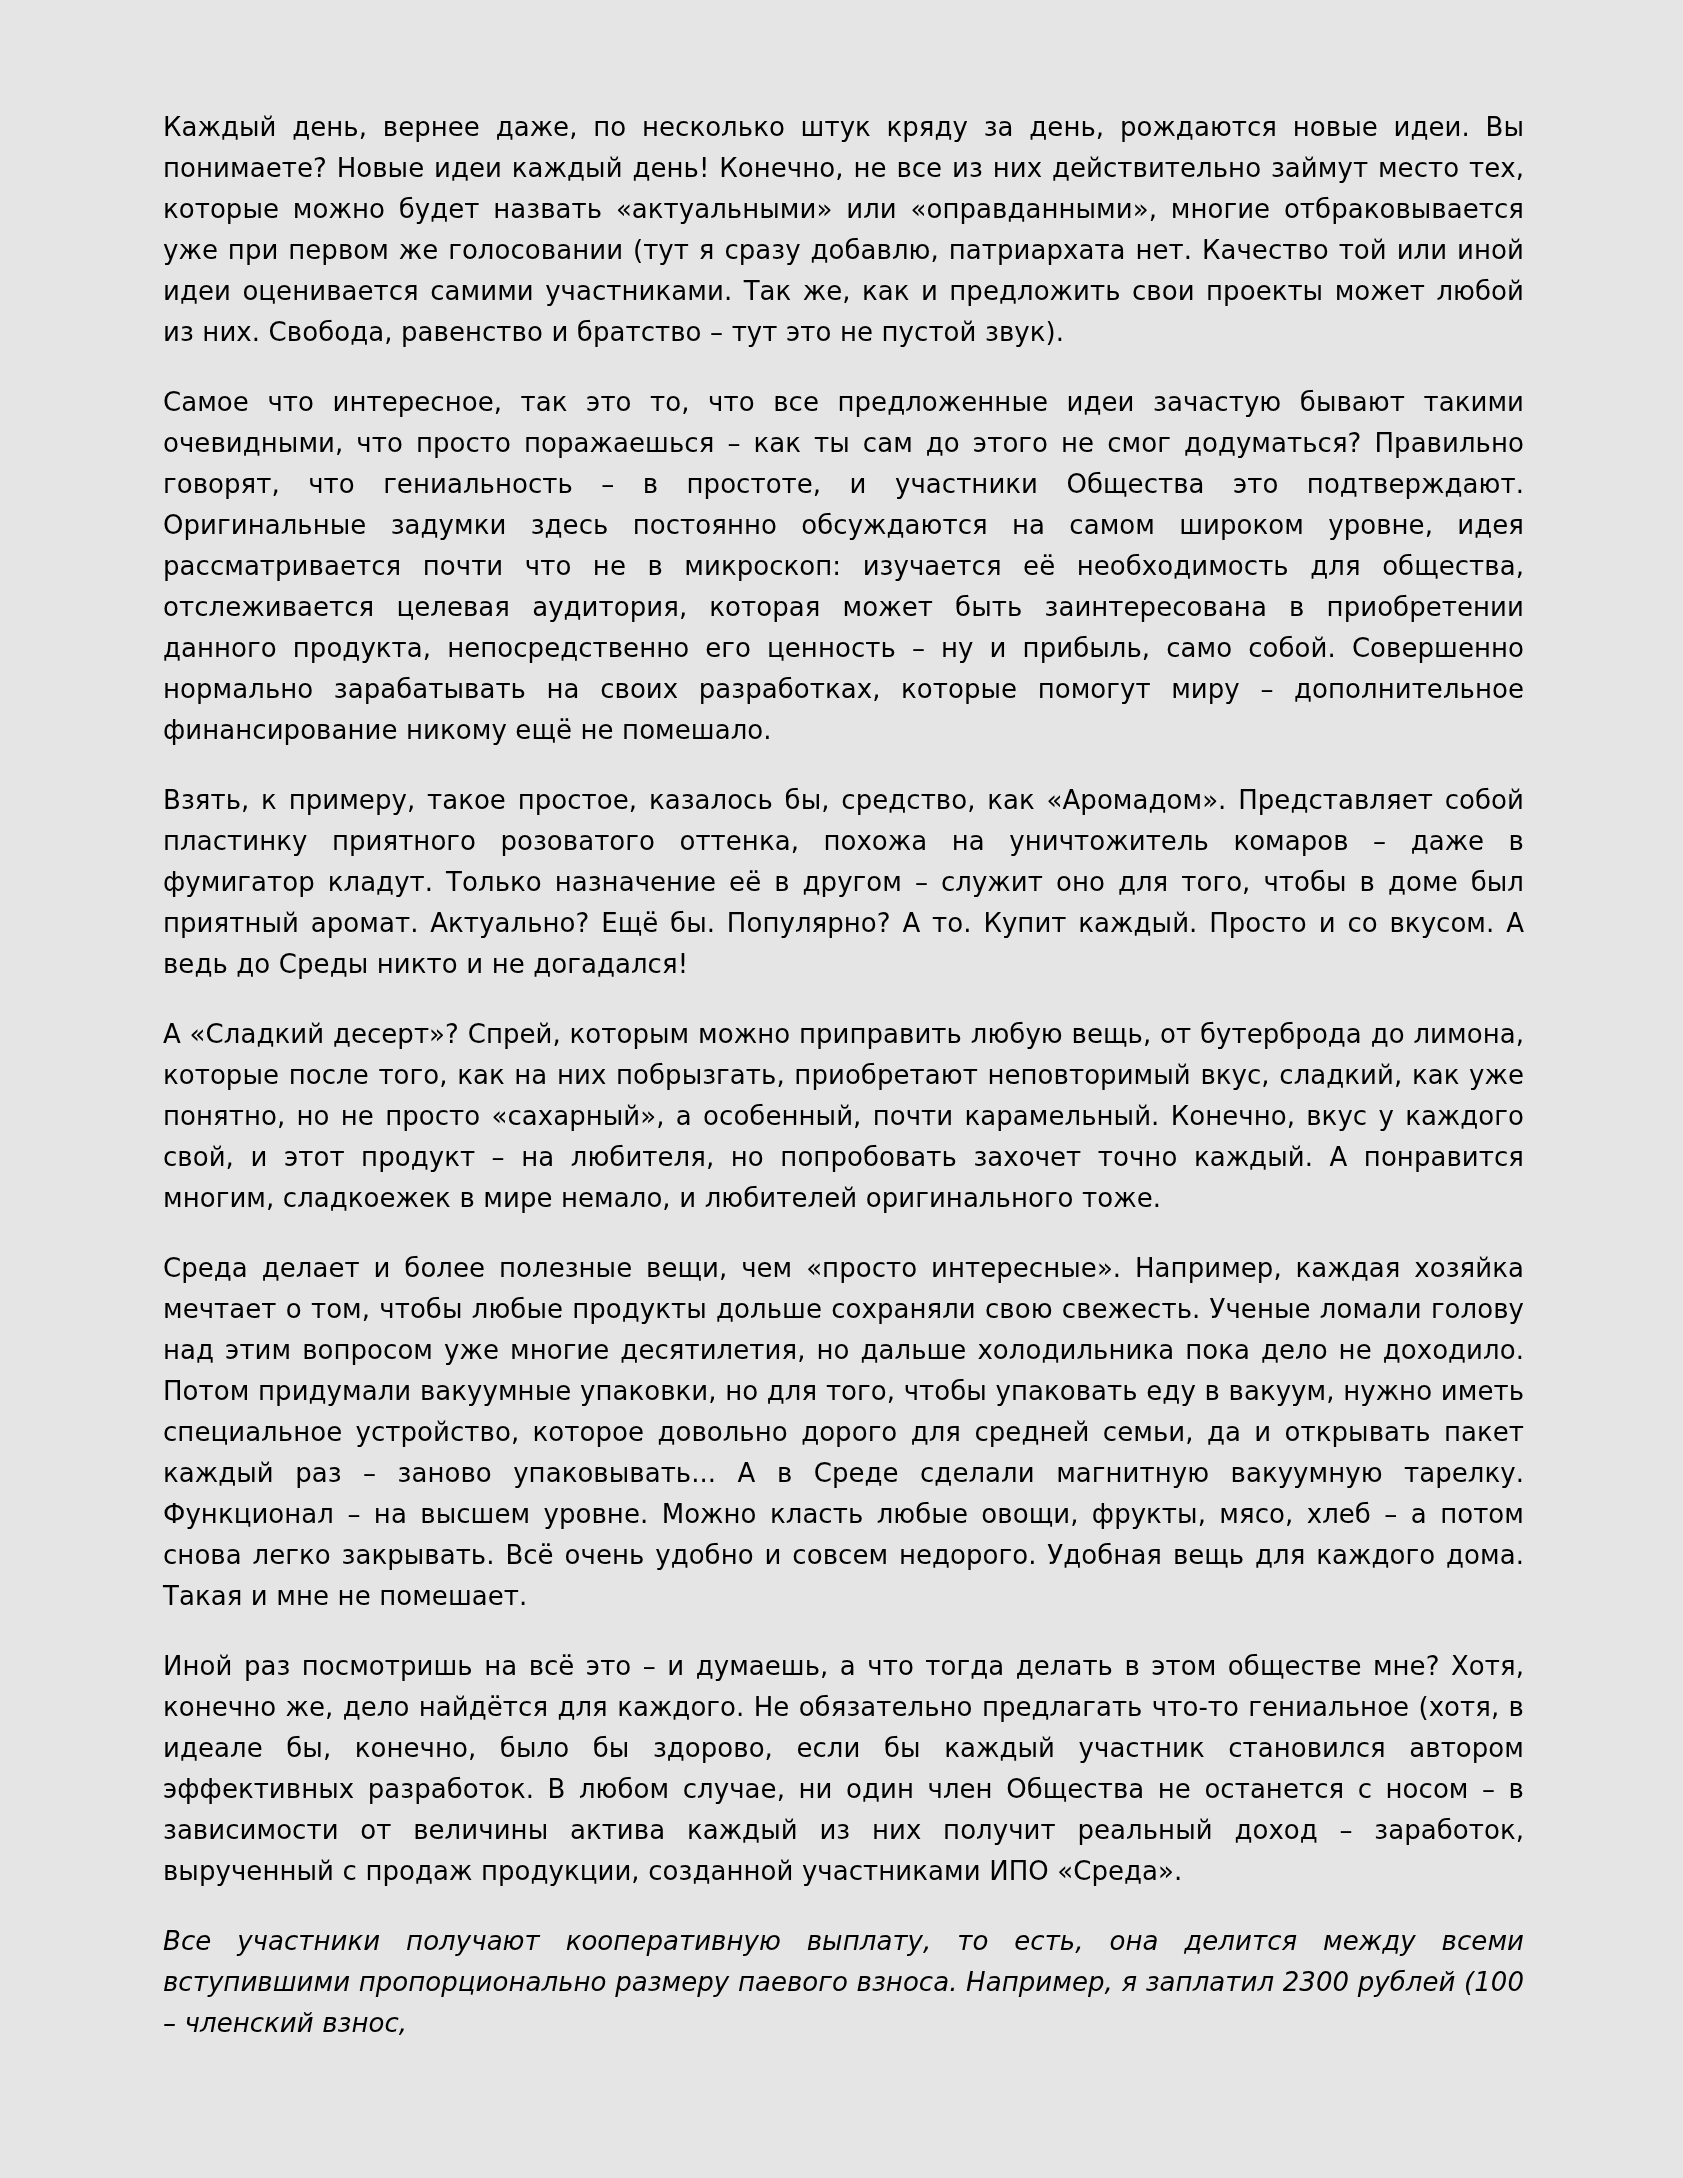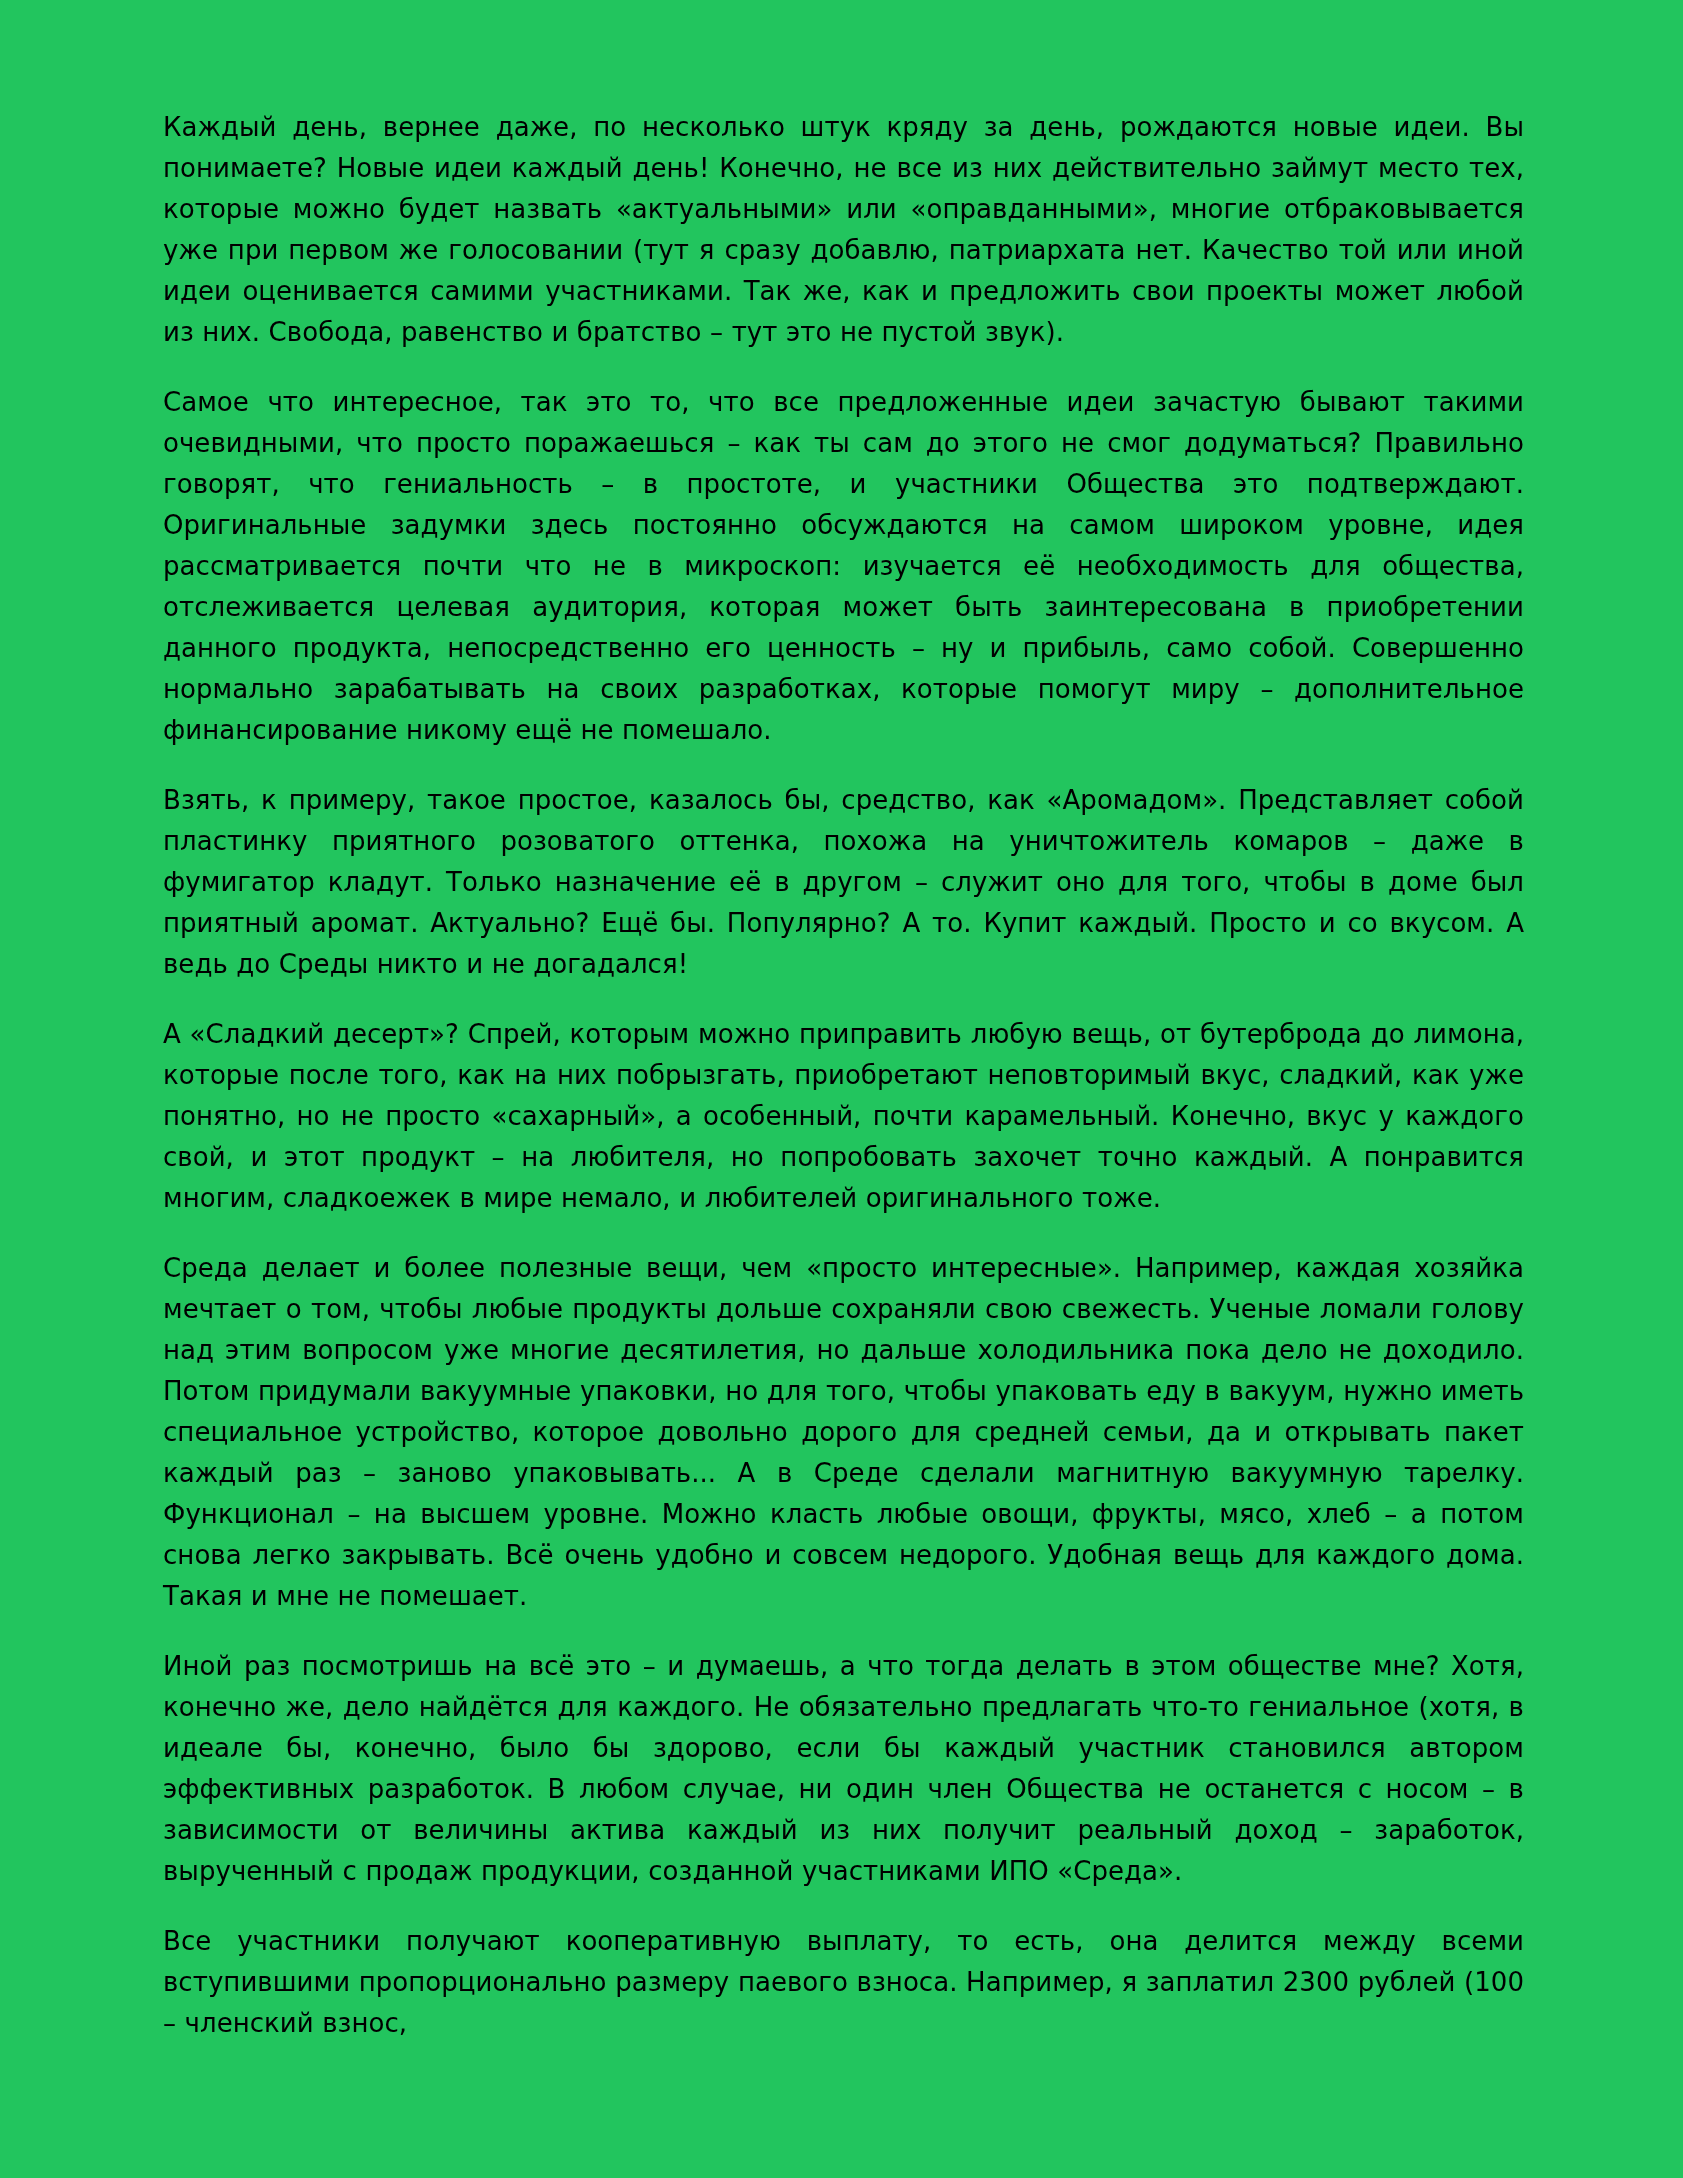--- a/index.html
+++ b/index.html
@@ -11,40 +11,41 @@
     width: 1683px;
     height: 2178px;
     font-family: "DejaVu Sans", sans-serif;
     color: #000000;
     overflow: hidden;
   }
   .page {
     position: relative;
     width: 1683px;
     height: 2178px;
-    background: #22c55e;
+    background: #e5e5e5;
     box-sizing: border-box;
     padding: 107px 158px 0 163px;
   }
   .doc-body {
     width: 1361px;
   }
   .para {
     font-size: 26px;
     line-height: 41px;
     text-align: justify;
     text-justify: inter-word;
     margin: 0 0 29px 0;
     word-spacing: 0.2px;
     letter-spacing: 0.05px;
     hyphens: none;
     -webkit-hyphens: none;
   }
   .para:last-child {
     margin-bottom: 10px;
+    font-style: italic;
   }
 </style>
 </head>
 <body>
 
 <div class="page">
   <div class="doc-body">
     <p class="para">Каждый день, вернее даже, по несколько штук кряду за день, рождаются новые идеи. Вы понимаете? Новые идеи каждый день! Конечно, не все из них действительно займут место тех, которые можно будет назвать «актуальными» или «оправданными», многие отбраковывается уже при первом же голосовании (тут я сразу добавлю, патриархата нет. Качество той или иной идеи оценивается самими участниками. Так же, как и предложить свои проекты может любой из них. Свобода, равенство и братство – тут это не пустой звук).</p>
     <p class="para">Самое что интересное, так это то, что все предложенные идеи зачастую бывают такими очевидными, что просто поражаешься – как ты сам до этого не смог додуматься? Правильно говорят, что гениальность – в простоте, и участники Общества это подтверждают. Оригинальные задумки здесь постоянно обсуждаются на самом широком уровне, идея рассматривается почти что не в микроскоп: изучается её необходимость для общества, отслеживается целевая аудитория, которая может быть заинтересована в приобретении данного продукта, непосредственно его ценность – ну и прибыль, само собой. Совершенно нормально зарабатывать на своих разработках, которые помогут миру – дополнительное финансирование никому ещё не помешало.</p>
     <p class="para">Взять, к примеру, такое простое, казалось бы, средство, как «Аромадом». Представляет собой пластинку приятного розоватого оттенка, похожа на уничтожитель комаров – даже в фумигатор кладут. Только назначение её в другом – служит оно для того, чтобы в доме был приятный аромат. Актуально? Ещё бы. Популярно? А то. Купит каждый. Просто и со вкусом. А ведь до Среды никто и не догадался!</p>

